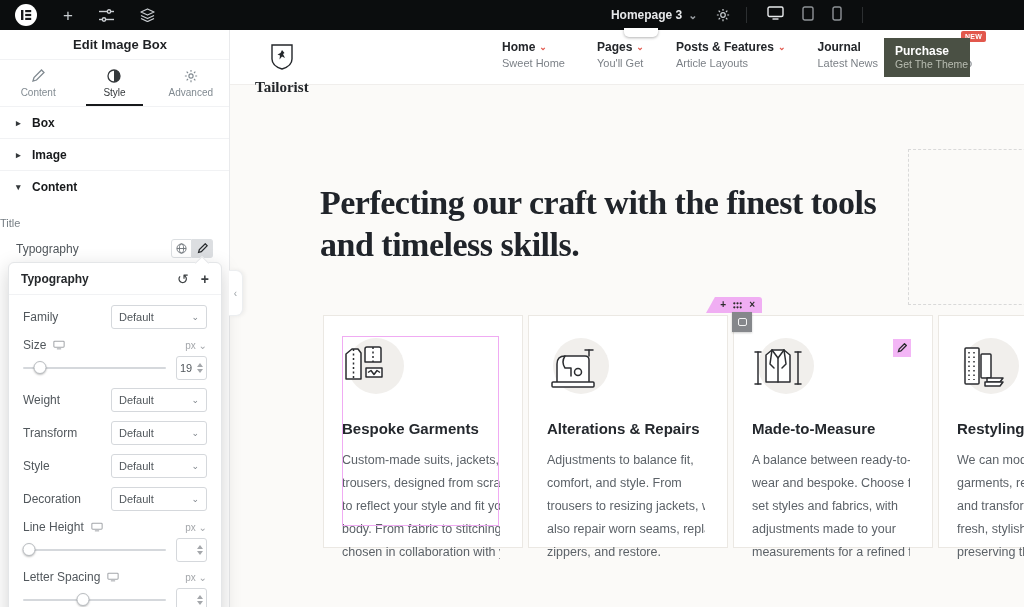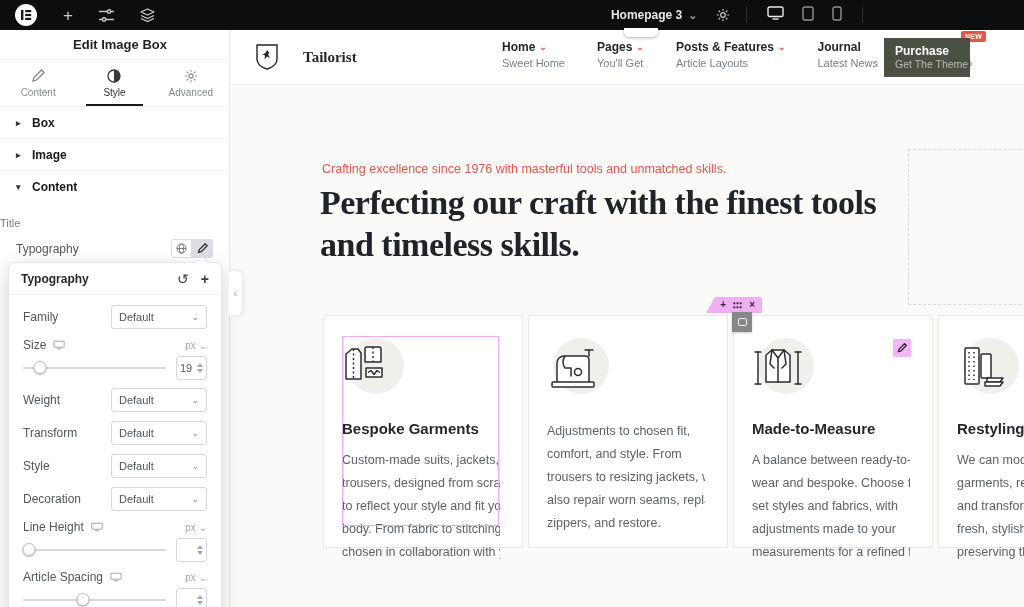--- a/index.html
+++ b/index.html
@@ -58,21 +58,21 @@
   .stepper { width:11px; display:flex; flex-direction:column; align-items:center; gap:2px; padding-right:2px; cursor:pointer; }
   .st-up { width:0; height:0; border-left:3px solid transparent; border-right:3px solid transparent; border-bottom:4px solid #a4a7ab; }
   .st-dn { width:0; height:0; border-left:3px solid transparent; border-right:3px solid transparent; border-top:4px solid #a4a7ab; }
   .mon-ic { color:#a4a7ab; }
 
   .collapse-tab { position:absolute; left:229px; top:270px; width:14px; height:46px; background:#fff; border:1px solid #eceef0; border-left:none; border-radius:0 7px 7px 0; box-shadow:2px 0 4px rgba(0,0,0,.06); display:flex; align-items:center; justify-content:center; font-size:10px; color:#9aa0a5; cursor:pointer; z-index:41; }
 
   
   .canvas { position:absolute; left:230px; top:30px; width:794px; height:577px; background:#fbfaf8; overflow:hidden; }
   .site-header { position:absolute; left:0; top:0; width:794px; height:55px; background:#fff; border-bottom:1px solid #f0eeec; }
-  .brand { position:absolute; left:25px; top:13px; display:flex; align-items:center; gap:24px; cursor:pointer; }
+  .brand { position:absolute; left:25px; top:13px; display:flex; align-items:center; gap:8px; cursor:pointer;flex-direction:column; }
   .brand-name { font-family:"Liberation Serif", serif; font-weight:bold; font-size:15px; color:#23262a; }
   .nav { position:absolute; left:272px; top:10px; display:flex; gap:32px; }
   .nav-item { cursor:pointer; position:relative; }
   .nav-top { display:flex; align-items:center; gap:4px; font-size:12px; font-weight:bold; color:#23262a; }
   .nav-chev { color:#e2574c; font-size:9px; }
   .nav-sub { font-size:11px; color:#7c8187; margin-top:3px; }
   .badge-new { position:absolute; top:-9px; right:-14px; background:#e2574c; color:#fff; font-size:7px; font-weight:bold; padding:2px 4px; border-radius:2px; letter-spacing:.3px; }
   .purchase { position:absolute; left:654px; top:8px; width:86px; height:39px; background:#4a5044; color:#fff; padding:6px 0 0 11px; cursor:pointer; }
   .purchase-t { font-size:12px; font-weight:bold; }
   .purchase-s { font-size:10.5px; color:#b9bdb2; margin-top:0; }
@@ -301,21 +301,21 @@
             <span class="numval"></span>
             <span class="stepper">
                 <i class="st-up"></i>
                 <i class="st-dn"></i>
               </span>
           </div>
         </div>
 
         <div class="label-row">
           <span class="sel-label">
-            <span>Article Spacing</span>
+            <span>Letter Spacing</span>
             <svg class="mon-ic" width="12" height="10" viewBox="0 0 14 11" fill="none" stroke="#a4a7ab" stroke-width="1.2">
                 <rect x="1" y="1" width="12" height="7" rx="1"></rect>
                 <line x1="4.5" y1="10" x2="9.5" y2="10"></line>
               </svg>
           </span>
           <span class="unit"><span>px</span> <span>⌄</span></span>
         </div>
         <div class="slider-row">
           <div class="track">
               <div class="thumb" style="left: 42%;"></div>
@@ -382,21 +382,20 @@
             </div>
           <div class="nav-sub">What We Do</div>
         </div>
       </div>
       <div class="purchase">
         <div class="purchase-t">Purchase</div>
         <div class="purchase-s">Get The Theme</div>
       </div>
     </div>
 
-    <div class="eyebrow">Crafting excellence since 1976 with masterful tools and unmatched skills.</div>
     <h1 class="hero-h">Perfecting our craft with the finest tools and timeless skills.</h1>
     <div class="dashed-box"></div>
 
     <div class="el-toolbar">
       <span>+</span>
       <svg width="9" height="7" viewBox="0 0 9 7">
           <g fill="#2b2b2b">
             <circle cx="1.3" cy="1.3" r="1.1"></circle>
             <circle cx="4.5" cy="1.3" r="1.1"></circle>
             <circle cx="7.7" cy="1.3" r="1.1"></circle>
@@ -439,21 +438,22 @@
           <span class="icon-circle"></span>
           <svg width="52" height="50" viewBox="0 0 52 50" fill="#fff" stroke="#2b2d30" stroke-width="1.5" stroke-linejoin="round" stroke-linecap="round">
             <path d="M10 40 V22 q0-8 8-8 h20 q4 0 4 4 v22"></path>
             <path d="M18 14 q-4 6 0 12 h6 v8" fill="none"></path>
             <circle cx="31" cy="30" r="3.5"></circle>
             <line x1="42" y1="14" x2="42" y2="8"></line>
               <line x1="38" y1="8" x2="46" y2="8"></line>
             <rect x="5" y="40" width="42" height="5" rx="1"></rect>
           </svg>
         </div>
-        <div class="card-line">Adjustments to chosen fit,</div>
+        <div class="card-title">Alterations &amp; Repairs</div>
+        <div class="card-line">Adjustments to balance fit,</div>
         <div class="card-line">comfort, and style. From</div>
         <div class="card-line">trousers to resizing jackets, we</div>
         <div class="card-line">also repair worn seams, replace</div>
         <div class="card-line">zippers, and restore.</div>
       </div>
 
       <div class="card">
         <div class="icon-wrap">
           <span class="icon-circle"></span>
           <svg width="52" height="50" viewBox="0 0 52 50" fill="#fff" stroke="#2b2d30" stroke-width="1.5" stroke-linejoin="round" stroke-linecap="round">

